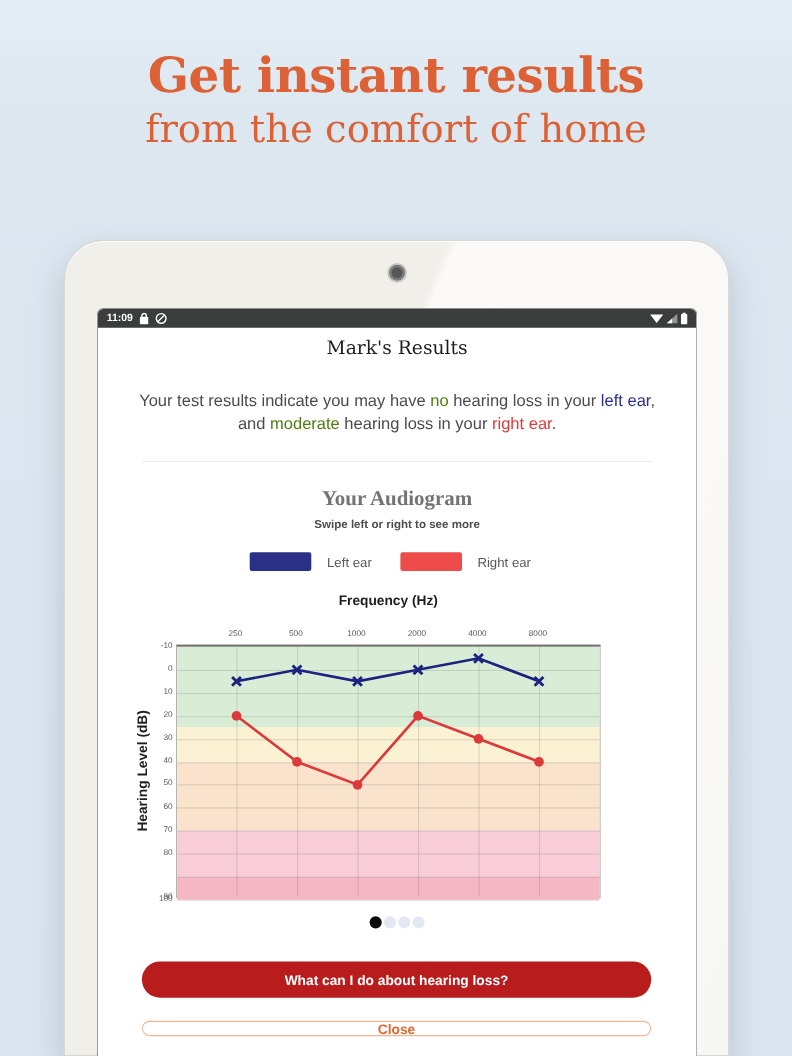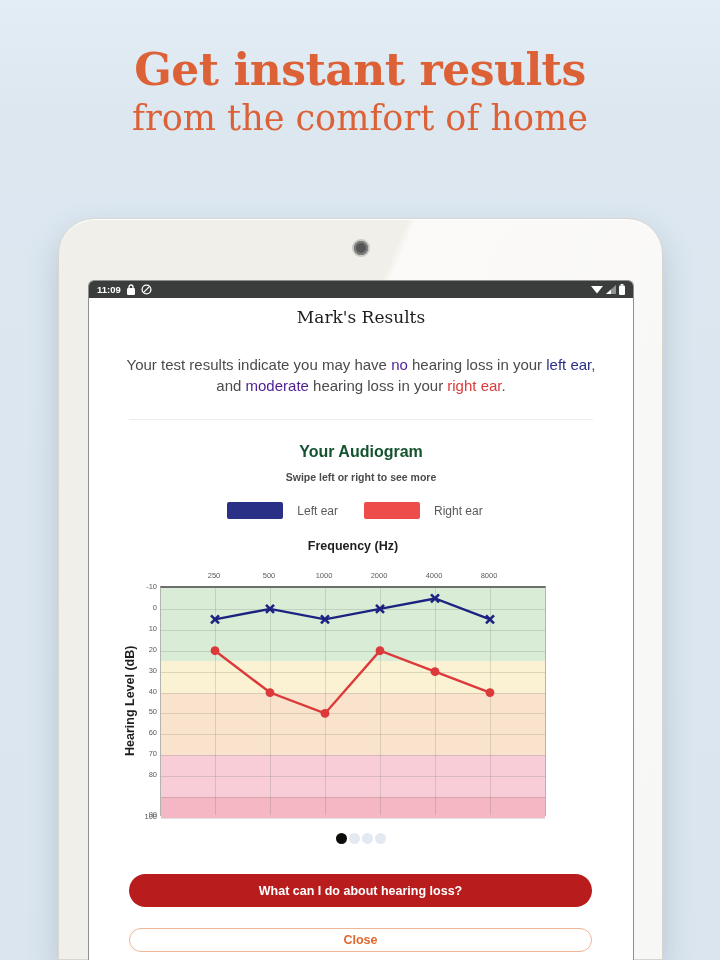--- a/index.html
+++ b/index.html
@@ -53,28 +53,28 @@
 
   
   .app-title {
     position:absolute; top:26px; left:0; right:0; text-align:center;
     font-family:"DejaVu Serif", serif; font-weight:normal; font-size:17px; color:#1d1d1f;
   }
   .summary {
     position:absolute; top:73px; left:30px; right:30px; text-align:center;
     font-size:15px; line-height:21px; color:#4b4b4f;
   }
-  .c-orange { color:#4c1d95; }
+  .c-orange { color:#4d7c0f; }
   .c-navy   { color:#2b3087; }
   .c-red    { color:#dc3a3a; }
   .divider  { position:absolute; top:138px; left:40px; right:40px; border-top:1px solid #ededed; }
 
   .audiogram-title {
     position:absolute; top:162px; left:0; right:0; text-align:center;
-    font-family:Liberation Sans, sans-serif; font-weight:bold; font-size:16px; color:#14532d;
+    font-family:Liberation Serif, serif; font-weight:bold; font-size:19px; color:#737373;
   }
   .swipe-hint {
     position:absolute; top:190px; left:0; right:0; text-align:center;
     font-size:10.5px; font-weight:bold; color:#4c4c4c;
   }
 
   .legend {
     position:absolute; top:221px; left:0; right:0;
     display:flex; justify-content:center; align-items:center; gap:14px;
   }
@@ -115,21 +115,21 @@
   .dot { width:11px; height:11px; border-radius:50%; background:#e3e9f1; }
   .dot.active { background:#0b0b0b; }
 
   .btn-cta {
     position:absolute; top:593px; left:40px; right:41px; height:33px;
     background:#b91c1c; border:none; border-radius:17px;
     color:#fff; font-family:Liberation Sans, sans-serif;
     font-size:12.5px; font-weight:bold; cursor:pointer;
   }
   .btn-close {
-    position:absolute; top:647px; left:40px; right:41px; height:24px;
+    position:absolute; top:647px; left:40px; right:41px; height:14px;
     background:#fff; border:1px solid #efb595; border-radius:16px;
     color:#e0672f; font-family:"Liberation Sans", sans-serif;
     font-size:12.5px; font-weight:bold; cursor:pointer;
   }
 </style>
 </head>
 <body>
 
 <div class="hero">
   <div class="hero-title">Get instant results</div>

